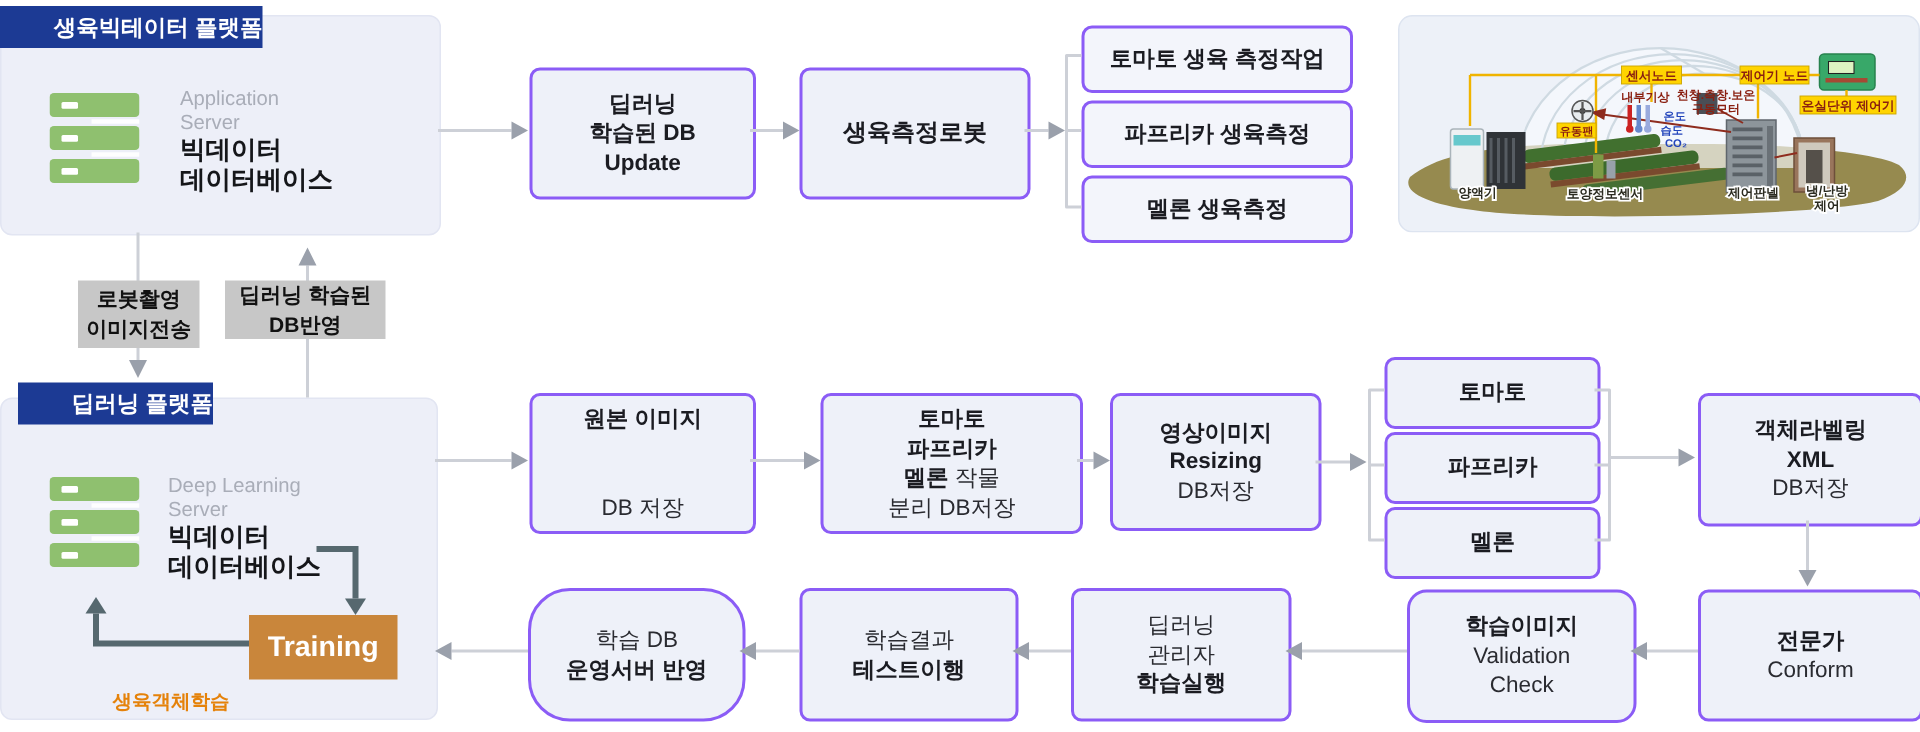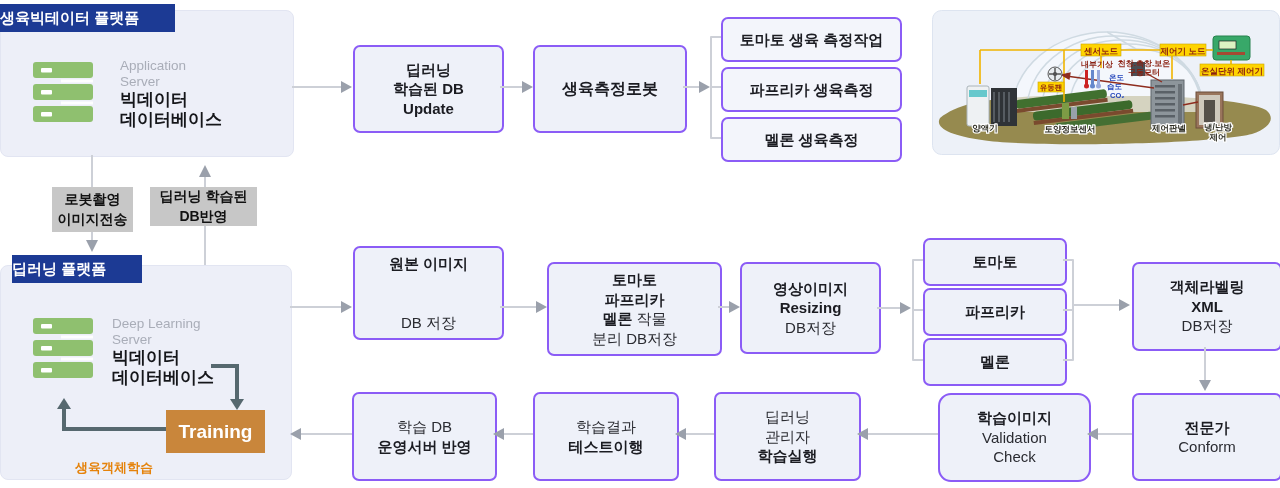--- a/index.html
+++ b/index.html
@@ -1,21 +1,21 @@
 <!DOCTYPE html>
 <html><head>
 <meta charset="utf-8">
 <style>
   html,body{margin:0;padding:0;background:#fff;}
   .canvas{position:relative;width:1280px;height:488px;background:#ffffff;
     font-family:"Liberation Sans","DejaVu Sans",sans-serif;overflow:hidden;}
   
   .p-box{position:absolute;background:#edeff8;border:1px solid #e2e5f2;border-radius:8px;}
   .badge{position:absolute;background:#1c3a94;color:#fff;font-weight:bold;font-size:15px;
-    display:flex;align-items:center;justify-content:flex-start;letter-spacing:0;z-index:3;}
+    display:flex;align-items:center;justify-content:flex-end;letter-spacing:0;z-index:3;}
   
   .fb{position:absolute;background:#eef1f9;border:2px solid #8b5cf6;border-radius:7px;
     display:flex;flex-direction:column;align-items:center;justify-content:center;
     text-align:center;font-size:15px;color:#1b1c22;line-height:1.3;z-index:1;}
   .fb.lite{background:#f3f5fb;}
   .fb .b{font-weight:bold;}
   .fb .r{font-weight:normal;color:#2a2b31;}
   
   .gray-label{position:absolute;background:#c7c7c7;color:#111;font-size:14px;font-weight:bold;
     text-align:center;display:flex;flex-direction:column;justify-content:center;line-height:1.4;z-index:4;}
@@ -216,21 +216,21 @@
     <div>빅데이터</div>
     <div>데이터베이스</div>
   </div>
   <div class="training" style="left:166px;top:410px;width:99px;height:43px;">
     <span>Training</span>
   </div>
   <div class="train-cap" style="left:64px;top:444px;width:100px;margin-top:15px;">
     <span>생육객체학습</span>
   </div>
 
-  <div class="fb" style="left:353px;top:246px;width:147px;height:90px;gap:39px;">
+  <div class="fb" style="left:353px;top:262px;width:147px;height:90px;gap:39px;">
     <div class="b">원본 이미지</div>
     <div class="r">DB 저장</div>
   </div>
   <div class="fb" style="left:547px;top:262px;width:171px;height:90px;">
     <div class="b">토마토</div>
     <div class="b">파프리카</div>
     <div><span class="b">멜론</span><span class="r"> 작물</span></div>
     <div class="r">분리 DB저장</div>
   </div>
   <div class="fb" style="left:740px;top:262px;width:137px;height:88px;">
@@ -264,21 +264,21 @@
   </div>
   <div class="fb" style="left:714px;top:392px;width:143px;height:85px;">
     <div class="r">딥러닝</div>
     <div class="r">관리자</div>
     <div class="b">학습실행</div>
   </div>
   <div class="fb" style="left:533px;top:392px;width:142px;height:85px;">
     <div class="r">학습결과</div>
     <div class="b">테스트이행</div>
   </div>
-  <div class="fb" style="left:352px;top:392px;width:141px;height:85px;">
+  <div class="fb" style="left:352px;top:392px;width:141px;height:85px;border-radius:28px;">
     <div class="r">학습 DB</div>
     <div class="b">운영서버 반영</div>
   </div>
 
   <svg class="wires" width="1280" height="488" viewBox="0 0 1280 488">
     <g stroke="#cdd0d7" stroke-width="2" fill="none">
 
       <path d="M292,87 H341"></path>
       <path d="M500,87 H522"></path>
       <path d="M683,87 H699"></path>

